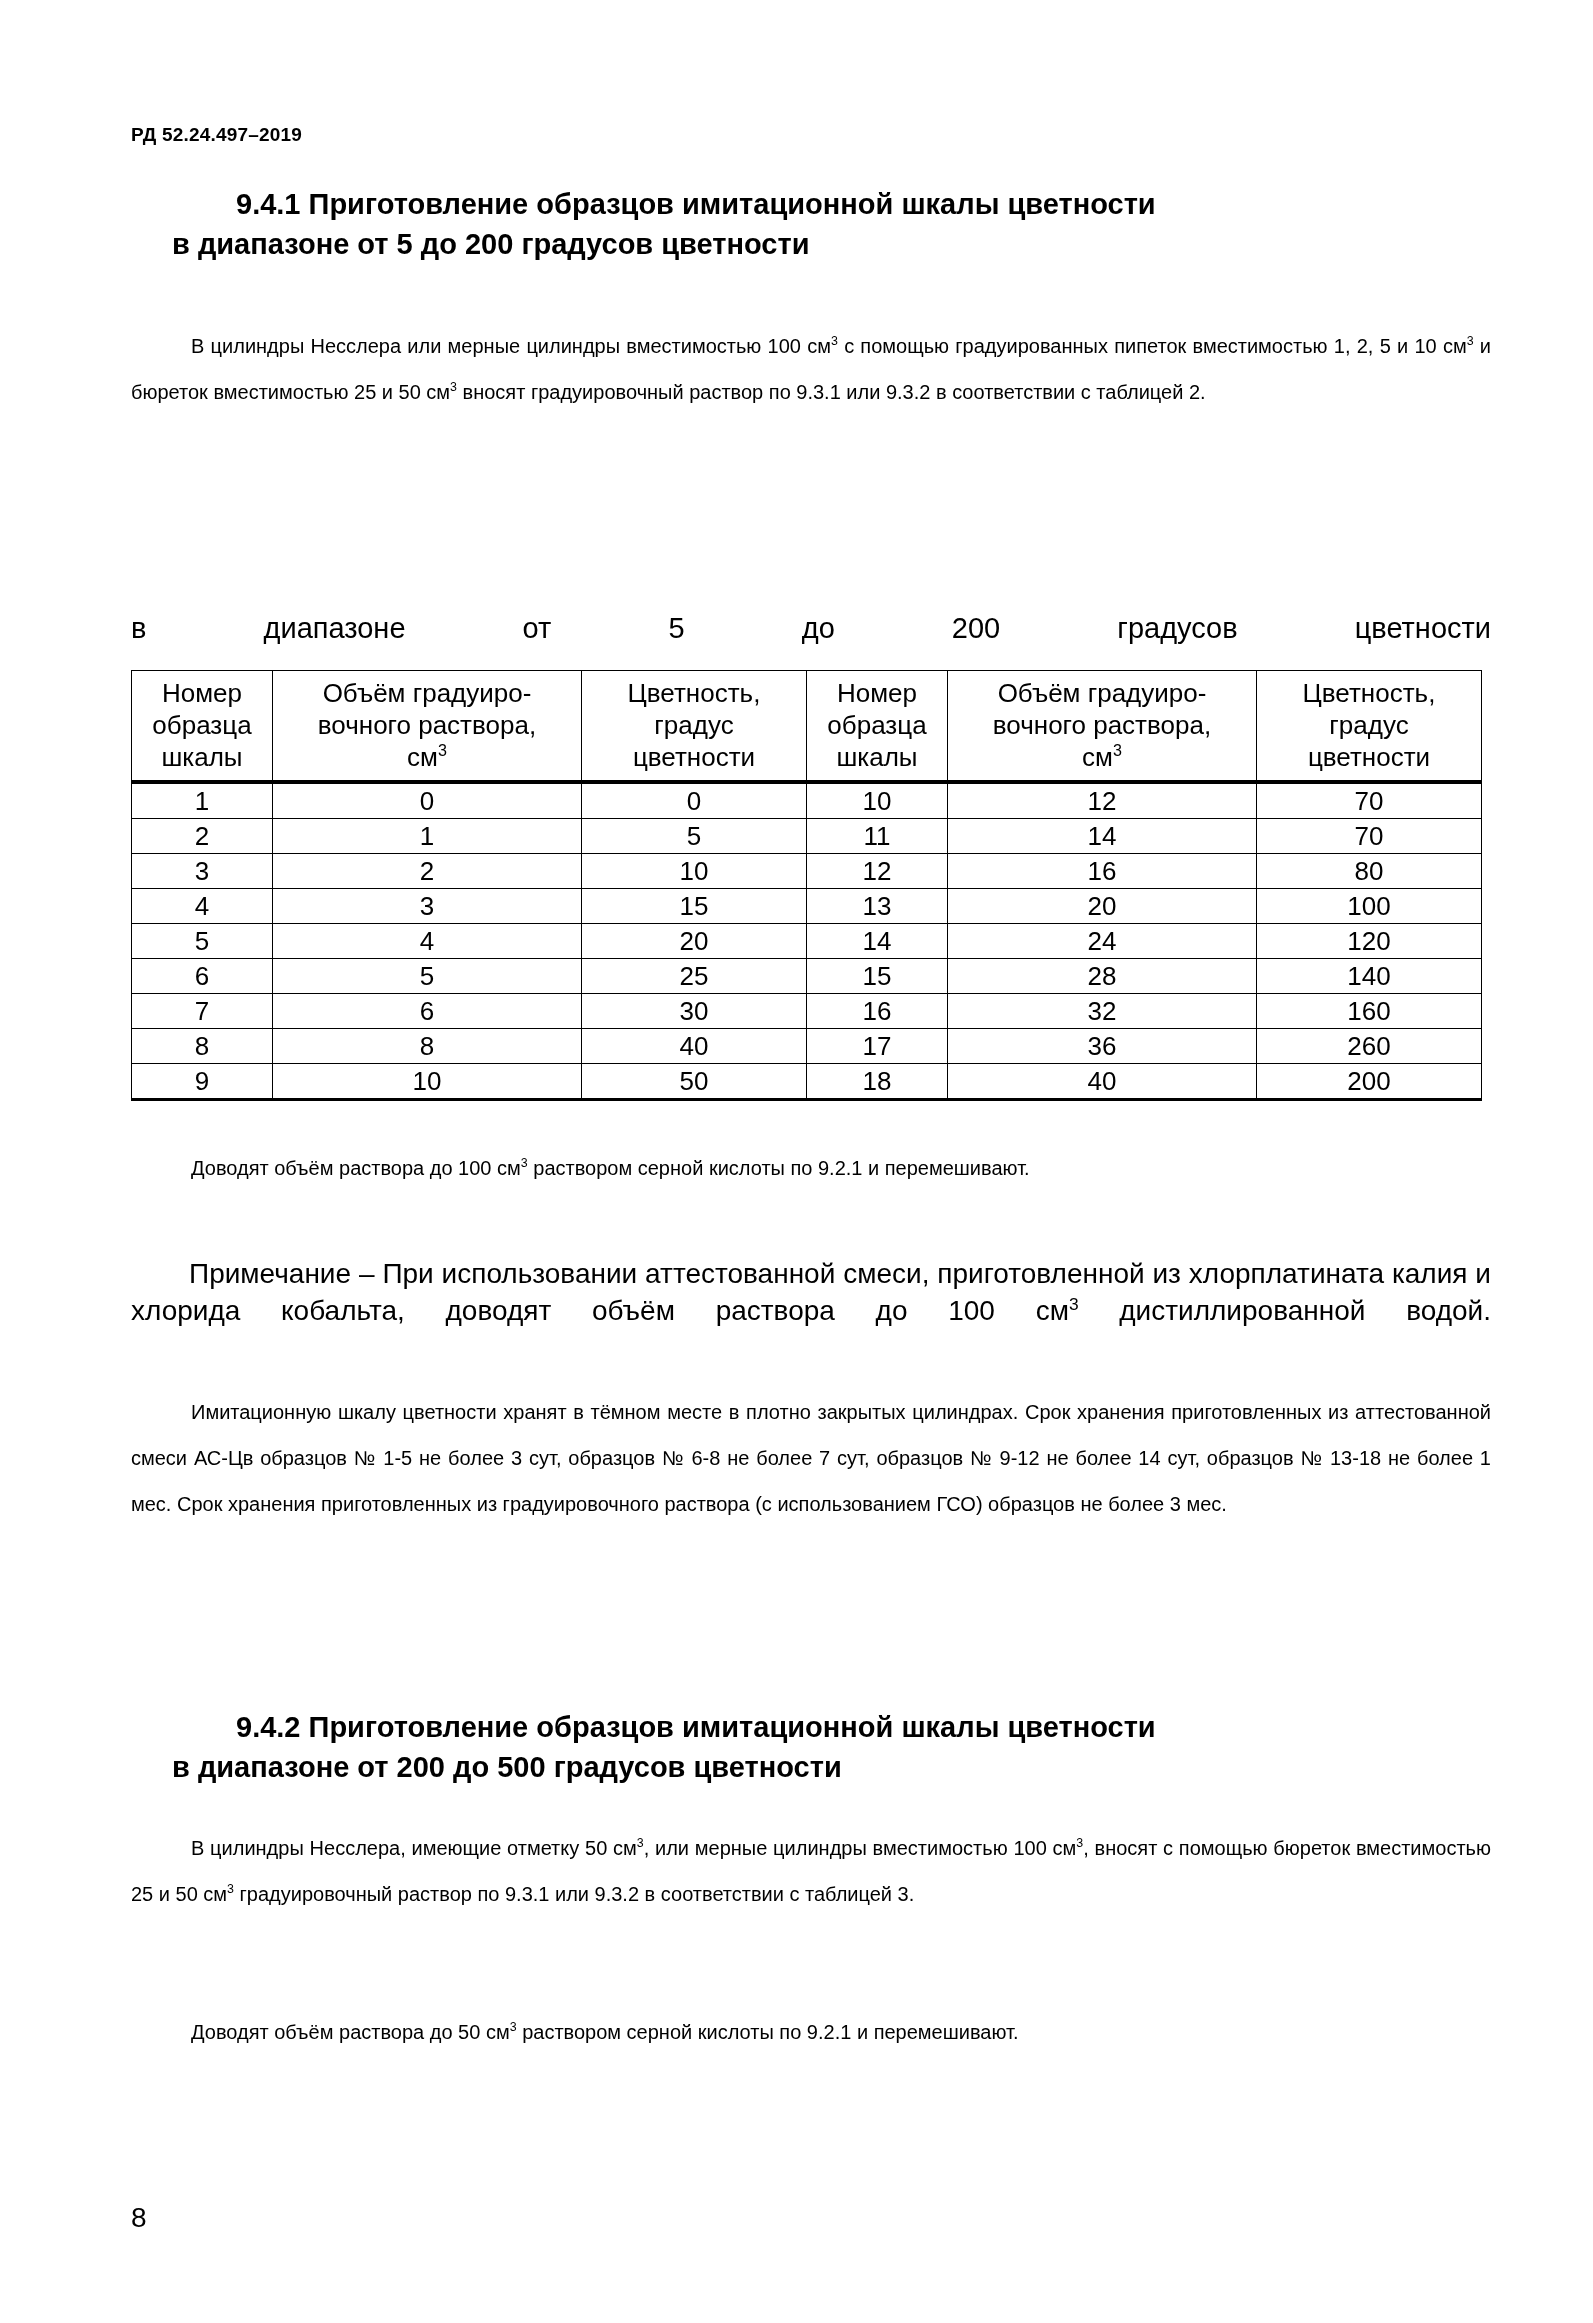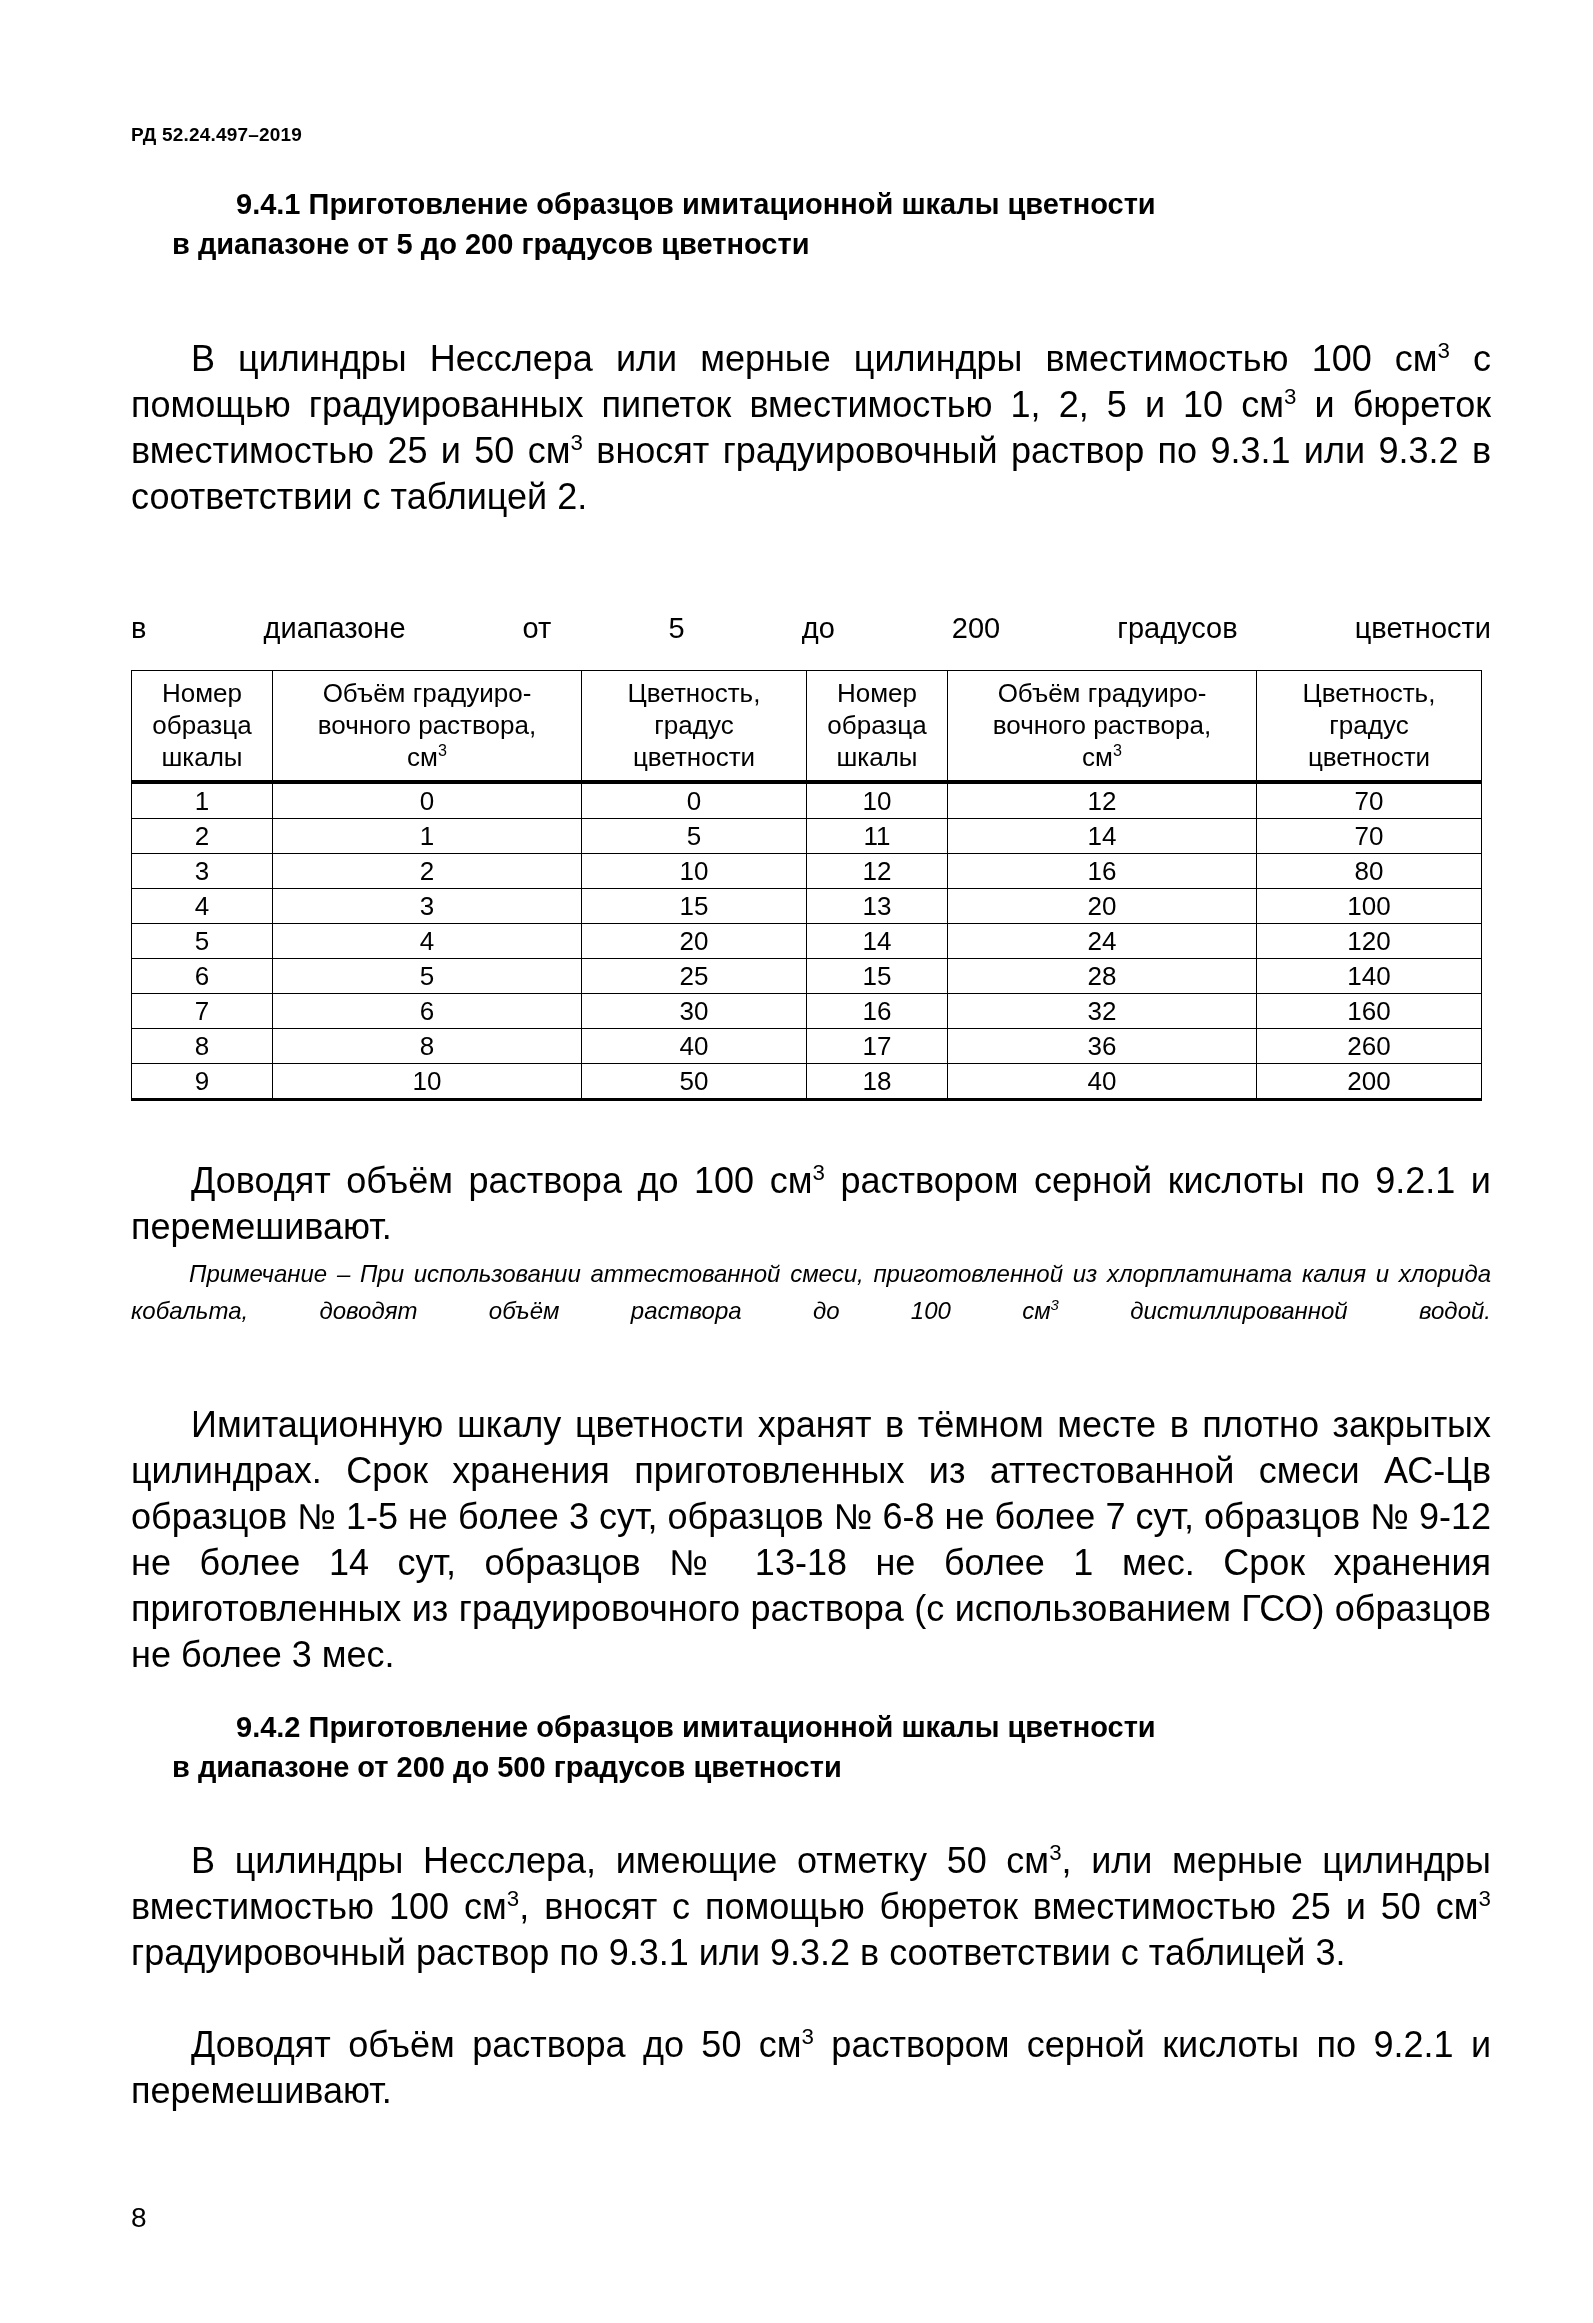--- a/index.html
+++ b/index.html
@@ -39,38 +39,36 @@
     text-align: justify;
     margin-left: 41px;
   }
   .section-heading .indent { display: inline-block; width: 64px; }
 
   
   .para {
     position: absolute;
     left: 131px;
     width: 1360px;
-    font-size: 36px;
+    font-size: 20px;
     line-height: 46px;
     text-align: justify;
     text-justify: inter-word;
     hyphens: manual;
-    margin-top: 13px;
   }
   .para .indent { display: inline-block; width: 60px; }
 
   
   .note {
     position: absolute;
     left: 131px;
     width: 1360px;
-    font-size: 24px;
+    font-size: 28px;
     line-height: 37px;
     text-align: justify;
-    font-style: italic;
   }
   .note .indent { display: inline-block; width: 58px; }
   .note::after { content: ""; display: inline-block; width: 100%; }
 
   sup {
     font-size: 0.62em;
     vertical-align: super;
     line-height: 0;
   }
 

